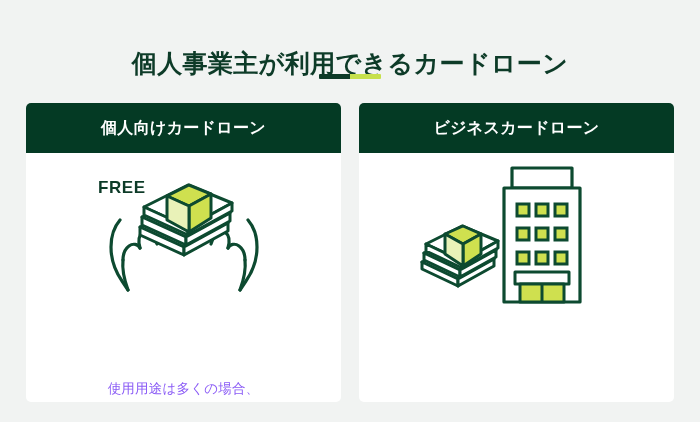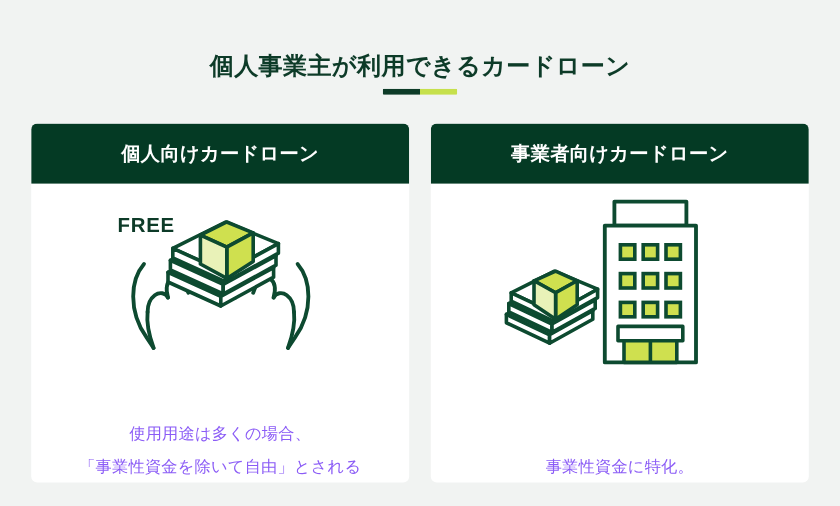--- a/index.html
+++ b/index.html
@@ -16,21 +16,21 @@
     -webkit-font-smoothing: antialiased;
   }
 
   
   .page-title {
     position: absolute;
     top: 31px;
     left: 0;
     width: 700px;
     text-align: center;
-    font-size: 20px;
+    font-size: 25px;
     font-weight: bold;
     letter-spacing: 0.4px;
     color: #0d3b28;
     line-height: 1.2;
     white-space: nowrap;
   }
   .title-divider {
     position: absolute;
     top: 74px;
     left: 50%;
@@ -174,27 +174,26 @@
             <g stroke="#0d4a30" stroke-width="3" stroke-linejoin="round">
               <path d="M83 35 L105 24 L127 33 L105 45 Z" fill="#cfe04f"></path>
               <path d="M105 45 L127 33 L127 57 L105 71 Z" fill="#cfe04f"></path>
               <path d="M83 35 L105 45 L105 71 L83 59 Z" fill="#e9f2b8"></path>
             </g>
           </g>
         </svg>
       </div>
       <div class="caption">
         <span class="cap-line">使用用途は多くの場合、</span>
-        <span class="cap-line">「事業性資金を除いて自由」とされる</span>
       </div>
     </div>
   </div>
 
   <div class="card">
-    <div class="card-header">事業者向けカードローン</div>
+    <div class="card-header">ビジネスカードローン</div>
     <div class="card-body">
       <div class="illustration">
         <svg width="210" height="152" viewBox="0 0 210 152">
 
           <g>
             <g fill="#ffffff" stroke="#0d4a30" stroke-width="3" stroke-linejoin="round">
               <path d="M10 102 L46 84 L82 99 L46 119 Z"></path>
               <path d="M10 102 L10 109 L46 126 L46 119 Z"></path>
               <path d="M82 99 L82 106 L46 126 L46 119 Z"></path>
             </g>
@@ -232,18 +231,17 @@
             </g>
 
             <rect x="103" y="112" width="54" height="12" fill="#ffffff" stroke="#0d4a30" stroke-width="3" stroke-linejoin="round"></rect>
 
             <rect x="108" y="124" width="44" height="18" fill="#cfe04f" stroke="#0d4a30" stroke-width="3" stroke-linejoin="round"></rect>
             <line x1="130" y1="124" x2="130" y2="142" stroke="#0d4a30" stroke-width="3"></line>
           </g>
         </svg>
       </div>
       <div class="caption">
-        <span class="cap-line">事業性資金に特化。</span>
       </div>
     </div>
   </div>
 
 </div>
 
 </body></html>

